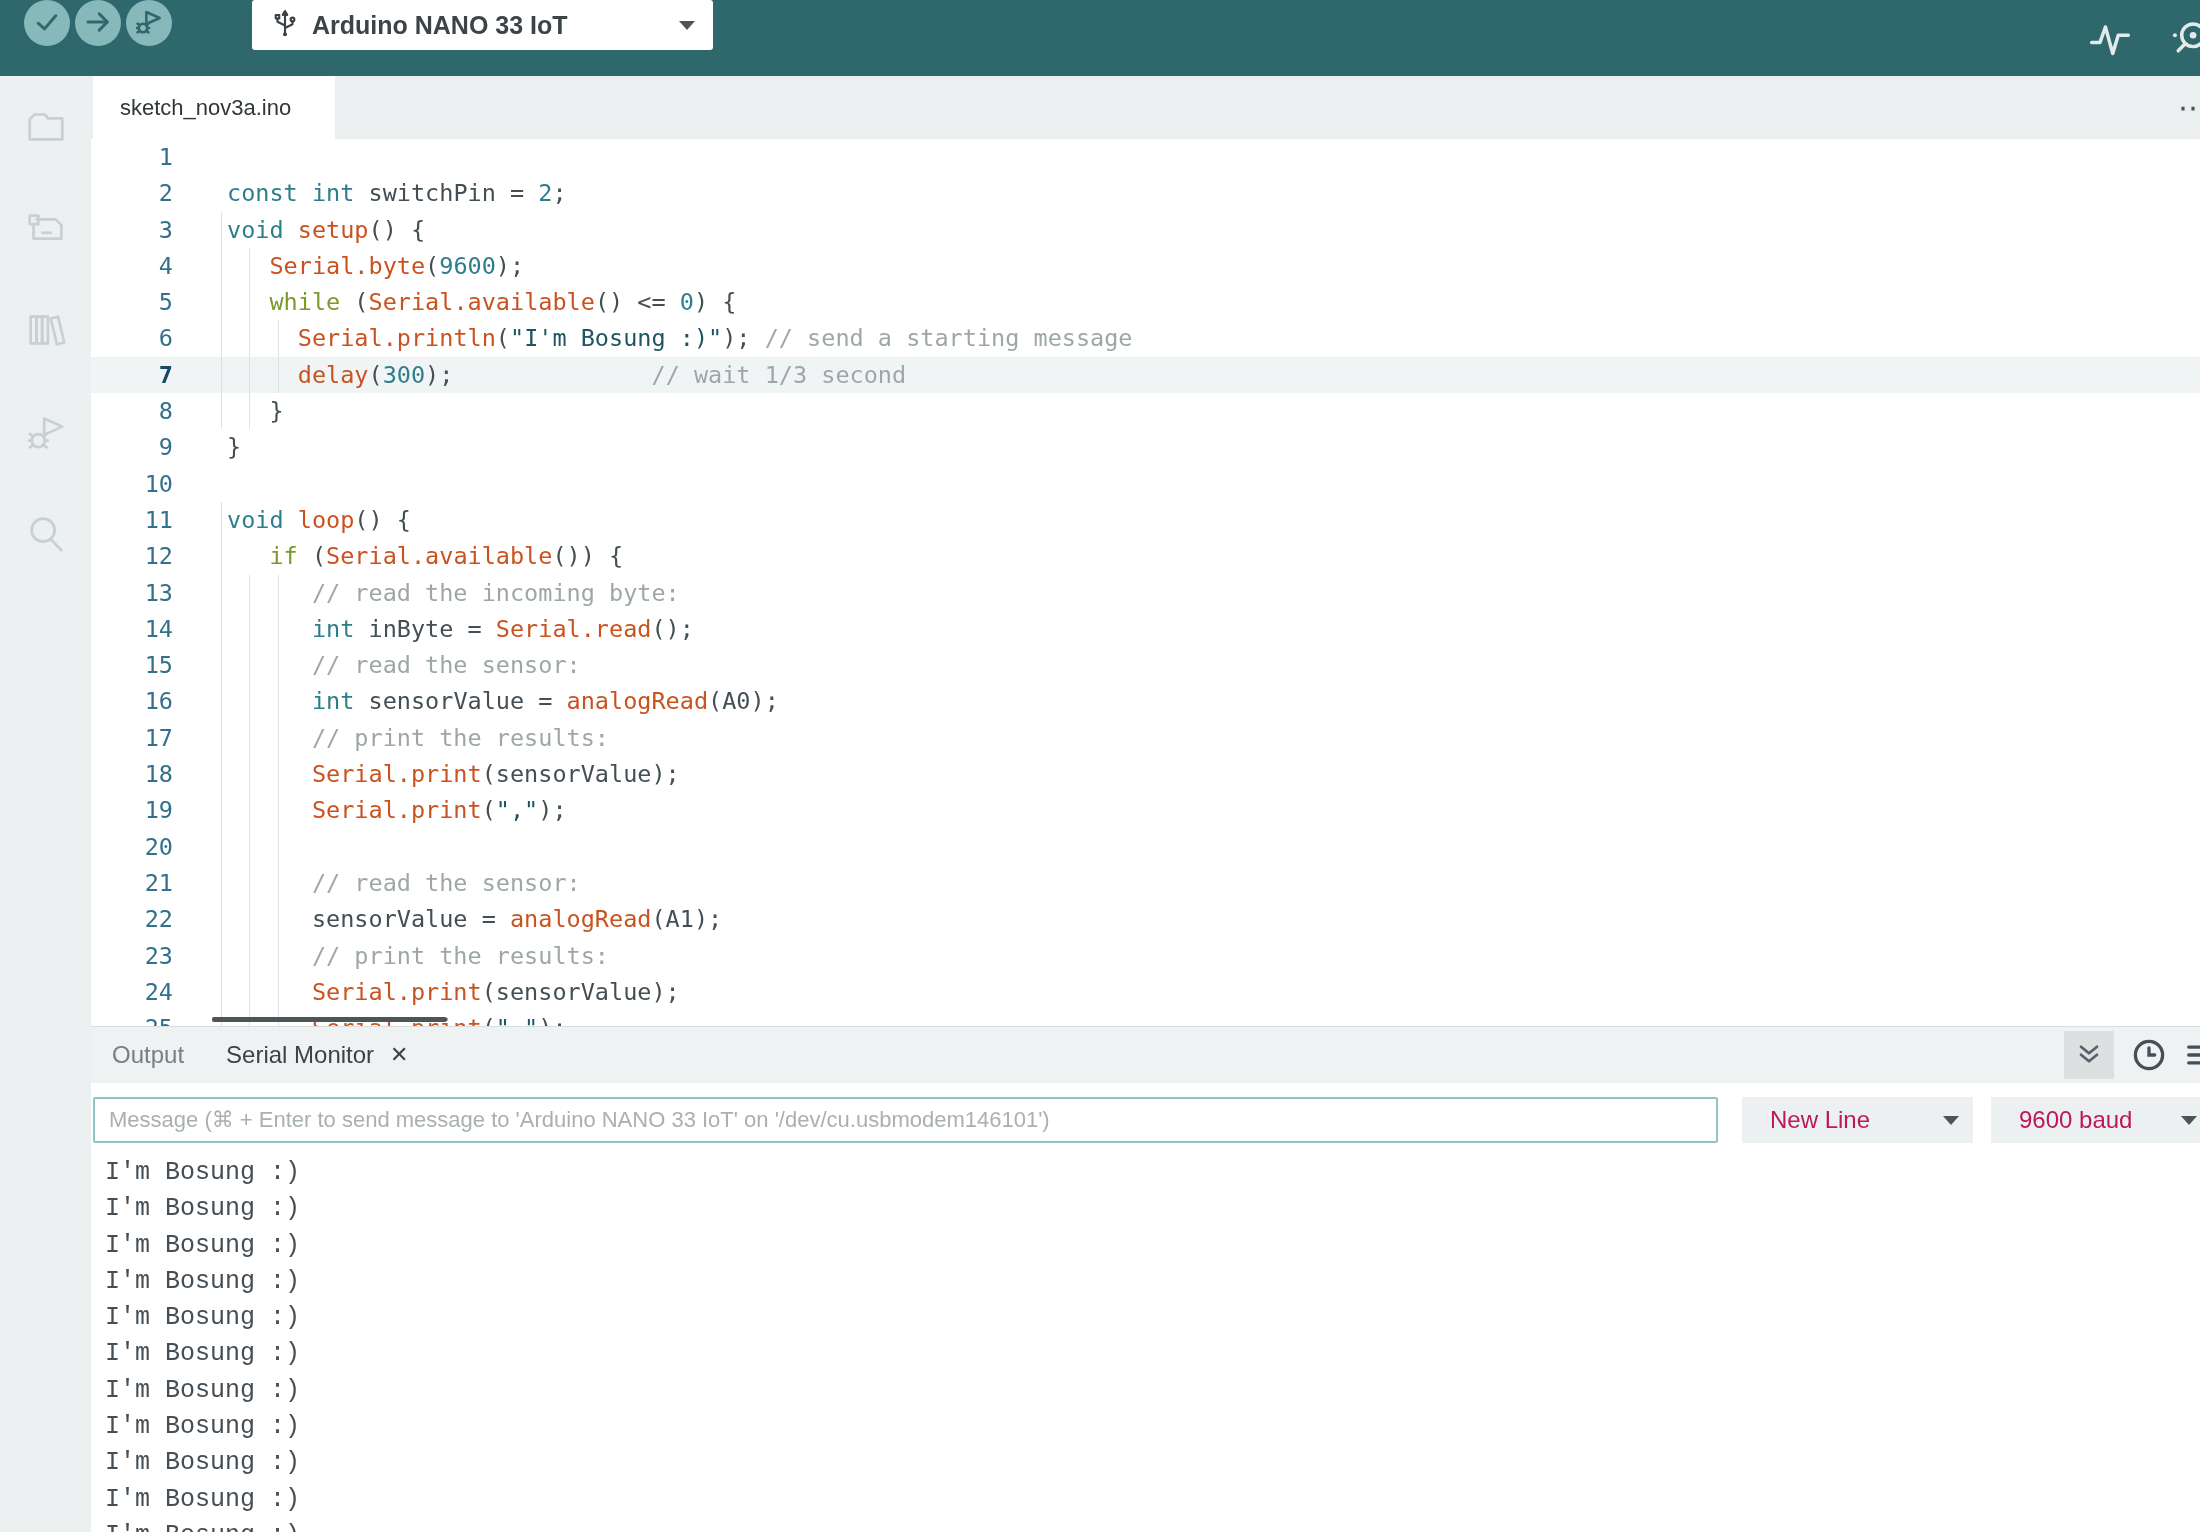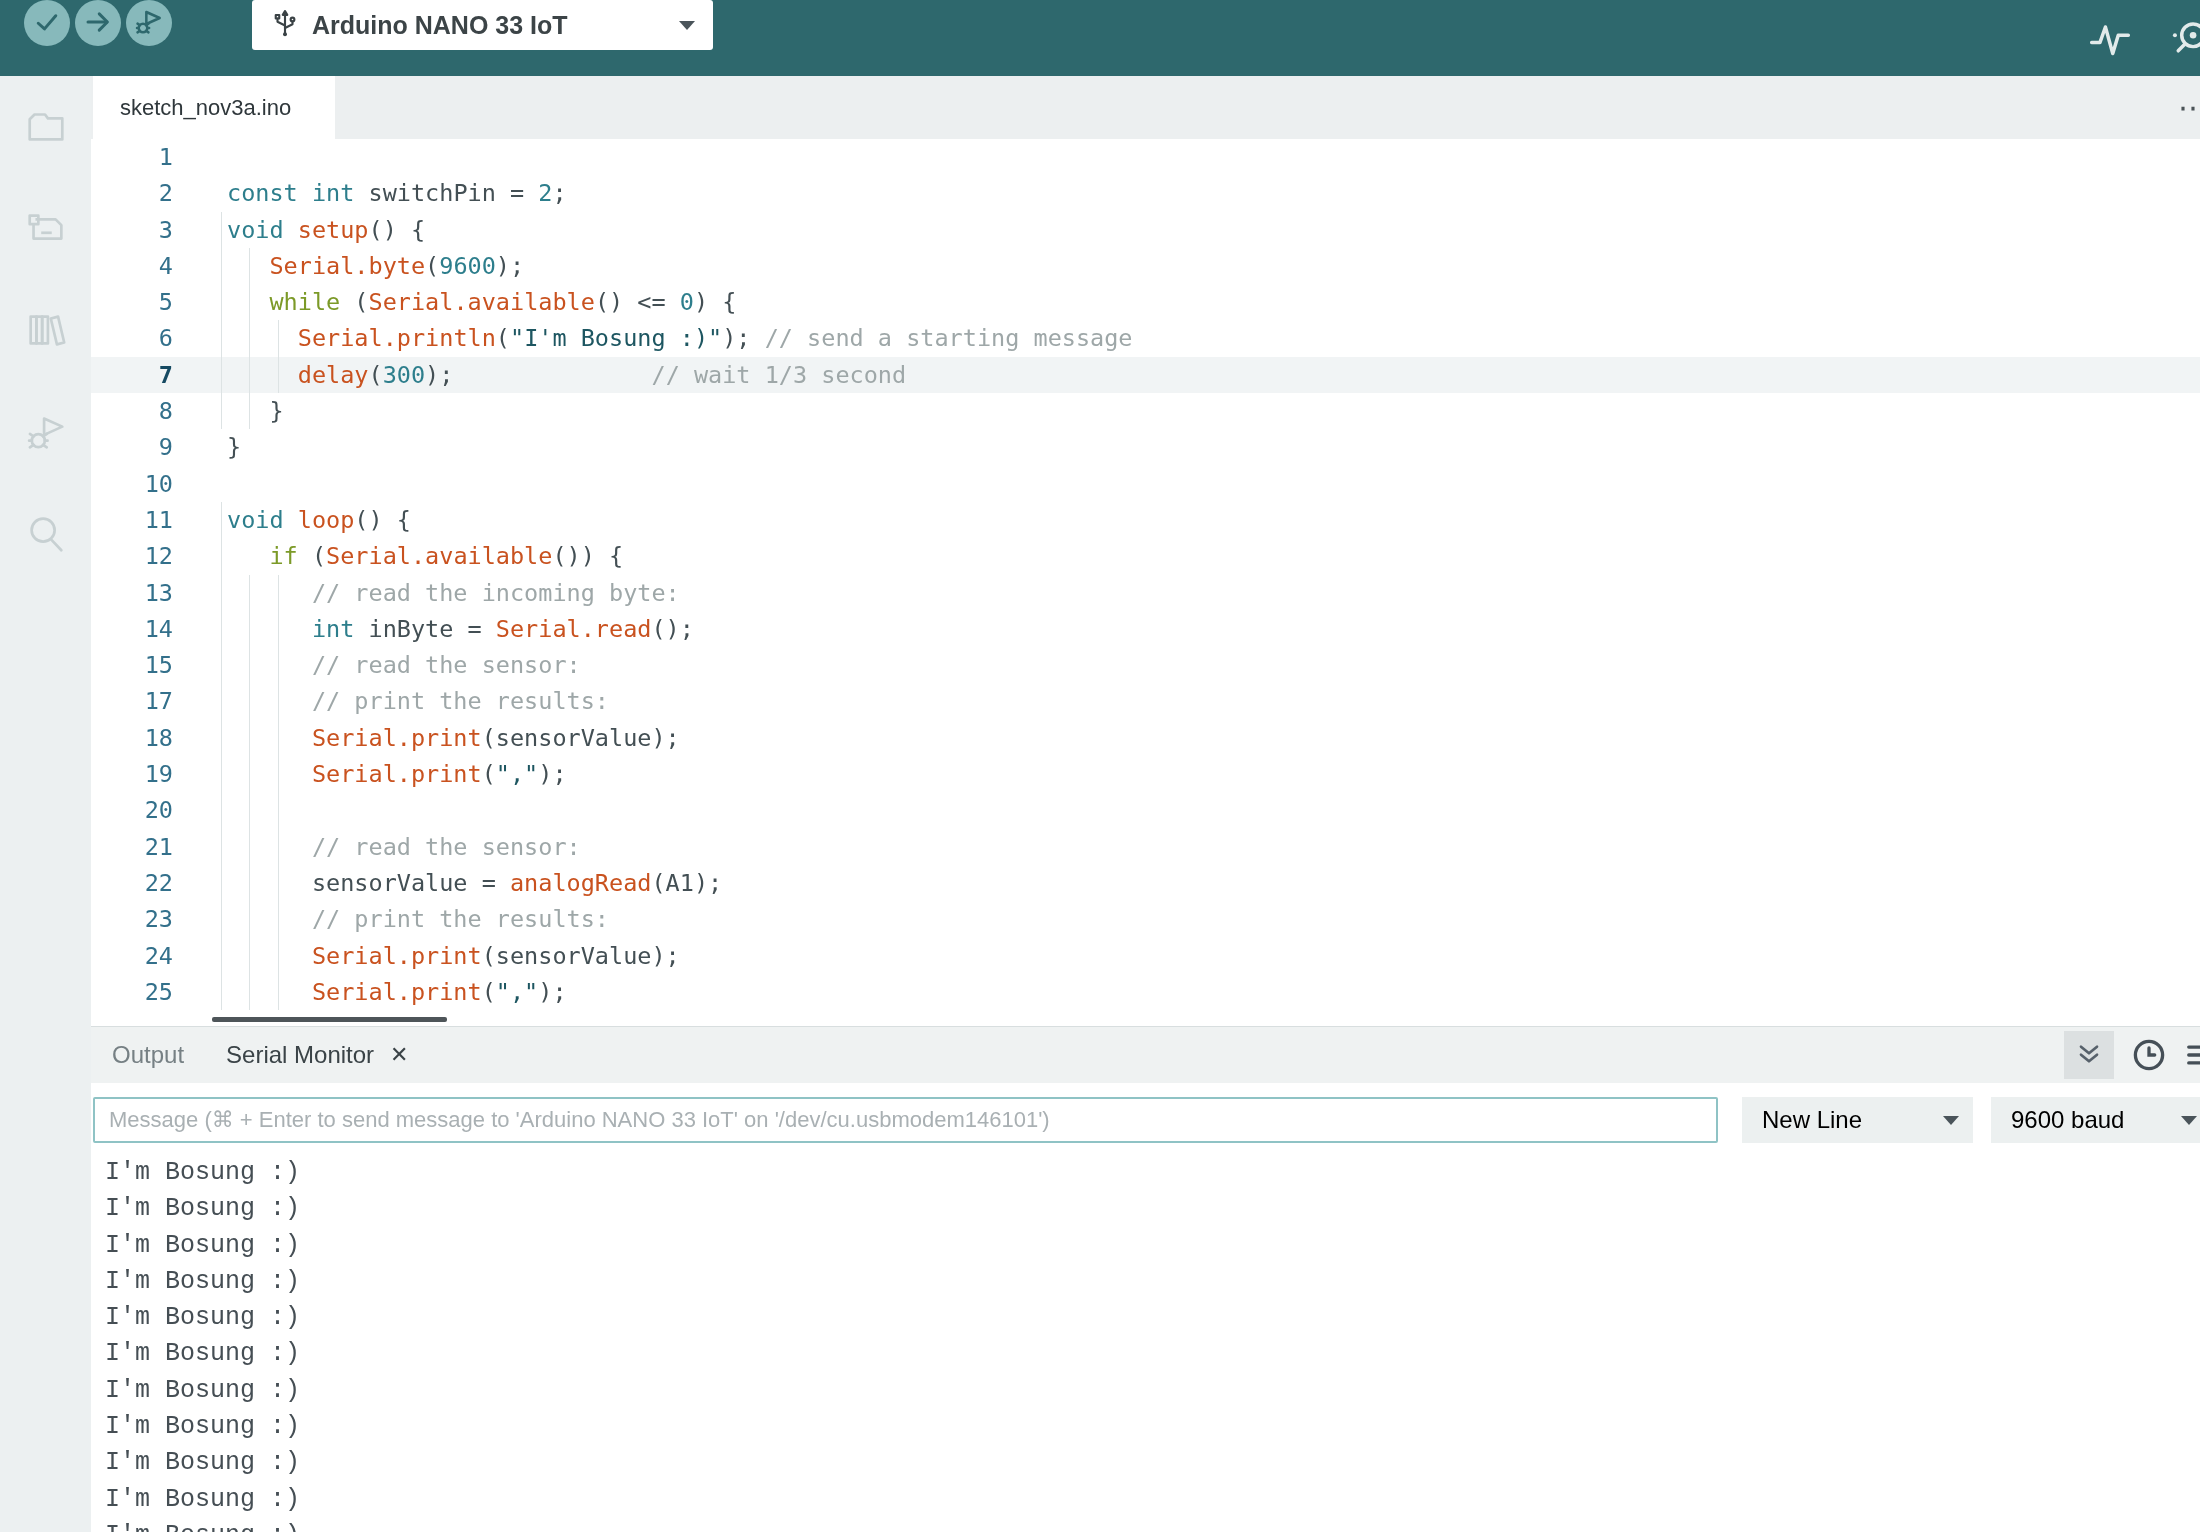--- a/index.html
+++ b/index.html
@@ -46,21 +46,21 @@
   .ptab-sm{margin-left:42px;font-size:24px;color:#3A4347;cursor:pointer;}
   .pclose{margin-left:16px;font-size:22px;color:#3A4347;cursor:pointer;}
   .ptabs-right{position:absolute;right:0;top:0;height:56px;display:flex;align-items:center;}
   .collapse-btn{width:50px;height:48px;background:#DCE0E1;border:none;display:flex;align-items:center;justify-content:center;cursor:pointer;flex:none;}
   .pt-ico{width:38px;height:38px;margin-left:16px;cursor:pointer;flex:none;}
   .pt-ico.burger{margin-right:-22px;}
   .send-row{display:flex;align-items:flex-end;margin-top:18px;height:42px;}
   .msg-input{flex:none;width:1625px;height:46px;margin-left:2px;border:2px solid #8FC3C5;border-radius:2px;box-sizing:border-box;font-family:"Liberation Sans",sans-serif;font-size:22px;color:#434F54;padding:0 14px;outline:none;}
   .msg-input::placeholder{color:#A9B0B3;}
   .dd{flex:none;height:46px;background:#ECF0F0;display:flex;align-items:center;cursor:pointer;}
-  .dd .lbl{margin-left:20px;font-size:24px;color:#000000;white-space:nowrap;}
+  .dd .lbl{margin-left:28px;font-size:24px;color:#be185d;white-space:nowrap;}
   .dd .caret{border-left-width:8px;border-right-width:8px;border-top-width:9px;margin-right:14px;}
   .dd.line-ending{width:231px;margin-left:24px;}
   .dd.baud{width:220px;margin-left:18px;}
   .serial-out{margin-top:12px;padding-left:14px;font-family:"Liberation Mono",monospace;font-size:25px;color:#454E54;}
   .sline{height:36.3px;line-height:36.3px;white-space:pre;}
 </style>
 </head>
 <body>
 
 <div class="app">
@@ -185,20 +185,21 @@
         <div class="cl"><span class="ln">6</span><span class="ct"><span class="guide" style="left: 48px;"></span><span class="guide" style="left: 76.28px;"></span><span class="guide" style="left: 104.56px;"></span><span class="c-p">     </span><span class="c-f">Serial.println</span><span class="c-p">(</span><span class="c-s">"I'm Bosung :)"</span><span class="c-p">);</span><span class="c-c"> // send a starting message</span></span></div>
         <div class="cl active"><span class="ln">7</span><span class="ct"><span class="guide" style="left: 48px;"></span><span class="guide" style="left: 76.28px;"></span><span class="guide" style="left: 104.56px;"></span><span class="c-p">     </span><span class="c-f">delay</span><span class="c-p">(</span><span class="c-k">300</span><span class="c-p">);</span><span class="c-c">              // wait 1/3 second</span></span></div>
         <div class="cl"><span class="ln">8</span><span class="ct"><span class="guide" style="left: 48px;"></span><span class="guide" style="left: 76.28px;"></span><span class="c-p">   }</span></span></div>
         <div class="cl"><span class="ln">9</span><span class="ct"><span class="c-p">}</span></span></div>
         <div class="cl"><span class="ln">10</span><span class="ct"></span></div>
         <div class="cl"><span class="ln">11</span><span class="ct"><span class="guide" style="left: 48px;"></span><span class="c-k">void</span><span class="c-p"> </span><span class="c-f">loop</span><span class="c-p">() {</span></span></div>
         <div class="cl"><span class="ln">12</span><span class="ct"><span class="guide" style="left: 48px;"></span><span class="c-p">   </span><span class="c-g">if</span><span class="c-p"> (</span><span class="c-f">Serial.available</span><span class="c-p">()) {</span></span></div>
         <div class="cl"><span class="ln">13</span><span class="ct"><span class="guide" style="left: 48px;"></span><span class="guide" style="left: 76.28px;"></span><span class="guide" style="left: 104.56px;"></span><span class="c-p">      </span><span class="c-c">// read the incoming byte:</span></span></div>
         <div class="cl"><span class="ln">14</span><span class="ct"><span class="guide" style="left: 48px;"></span><span class="guide" style="left: 76.28px;"></span><span class="guide" style="left: 104.56px;"></span><span class="c-p">      </span><span class="c-k">int</span><span class="c-p"> inByte = </span><span class="c-f">Serial.read</span><span class="c-p">();</span></span></div>
         <div class="cl"><span class="ln">15</span><span class="ct"><span class="guide" style="left: 48px;"></span><span class="guide" style="left: 76.28px;"></span><span class="guide" style="left: 104.56px;"></span><span class="c-p">      </span><span class="c-c">// read the sensor:</span></span></div>
+        <div class="cl"><span class="ln">16</span><span class="ct"><span class="guide" style="left: 48px;"></span><span class="guide" style="left: 76.28px;"></span><span class="guide" style="left: 104.56px;"></span><span class="c-p">      </span><span class="c-k">int</span><span class="c-p"> sensorValue = </span><span class="c-f">analogRead</span><span class="c-p">(A0);</span></span></div>
         <div class="cl"><span class="ln">17</span><span class="ct"><span class="guide" style="left: 48px;"></span><span class="guide" style="left: 76.28px;"></span><span class="guide" style="left: 104.56px;"></span><span class="c-p">      </span><span class="c-c">// print the results:</span></span></div>
         <div class="cl"><span class="ln">18</span><span class="ct"><span class="guide" style="left: 48px;"></span><span class="guide" style="left: 76.28px;"></span><span class="guide" style="left: 104.56px;"></span><span class="c-p">      </span><span class="c-f">Serial.print</span><span class="c-p">(sensorValue);</span></span></div>
         <div class="cl"><span class="ln">19</span><span class="ct"><span class="guide" style="left: 48px;"></span><span class="guide" style="left: 76.28px;"></span><span class="guide" style="left: 104.56px;"></span><span class="c-p">      </span><span class="c-f">Serial.print</span><span class="c-p">(</span><span class="c-s">","</span><span class="c-p">);</span></span></div>
         <div class="cl"><span class="ln">20</span><span class="ct"><span class="guide" style="left: 48px;"></span><span class="guide" style="left: 76.28px;"></span><span class="guide" style="left: 104.56px;"></span></span></div>
         <div class="cl"><span class="ln">21</span><span class="ct"><span class="guide" style="left: 48px;"></span><span class="guide" style="left: 76.28px;"></span><span class="guide" style="left: 104.56px;"></span><span class="c-p">      </span><span class="c-c">// read the sensor:</span></span></div>
         <div class="cl"><span class="ln">22</span><span class="ct"><span class="guide" style="left: 48px;"></span><span class="guide" style="left: 76.28px;"></span><span class="guide" style="left: 104.56px;"></span><span class="c-p">      </span><span class="c-p">sensorValue = </span><span class="c-f">analogRead</span><span class="c-p">(A1);</span></span></div>
         <div class="cl"><span class="ln">23</span><span class="ct"><span class="guide" style="left: 48px;"></span><span class="guide" style="left: 76.28px;"></span><span class="guide" style="left: 104.56px;"></span><span class="c-p">      </span><span class="c-c">// print the results:</span></span></div>
         <div class="cl"><span class="ln">24</span><span class="ct"><span class="guide" style="left: 48px;"></span><span class="guide" style="left: 76.28px;"></span><span class="guide" style="left: 104.56px;"></span><span class="c-p">      </span><span class="c-f">Serial.print</span><span class="c-p">(sensorValue);</span></span></div>
         <div class="cl"><span class="ln">25</span><span class="ct"><span class="guide" style="left: 48px;"></span><span class="guide" style="left: 76.28px;"></span><span class="guide" style="left: 104.56px;"></span><span class="c-p">      </span><span class="c-f">Serial.print</span><span class="c-p">(</span><span class="c-s">","</span><span class="c-p">);</span></span></div>
       </div>

